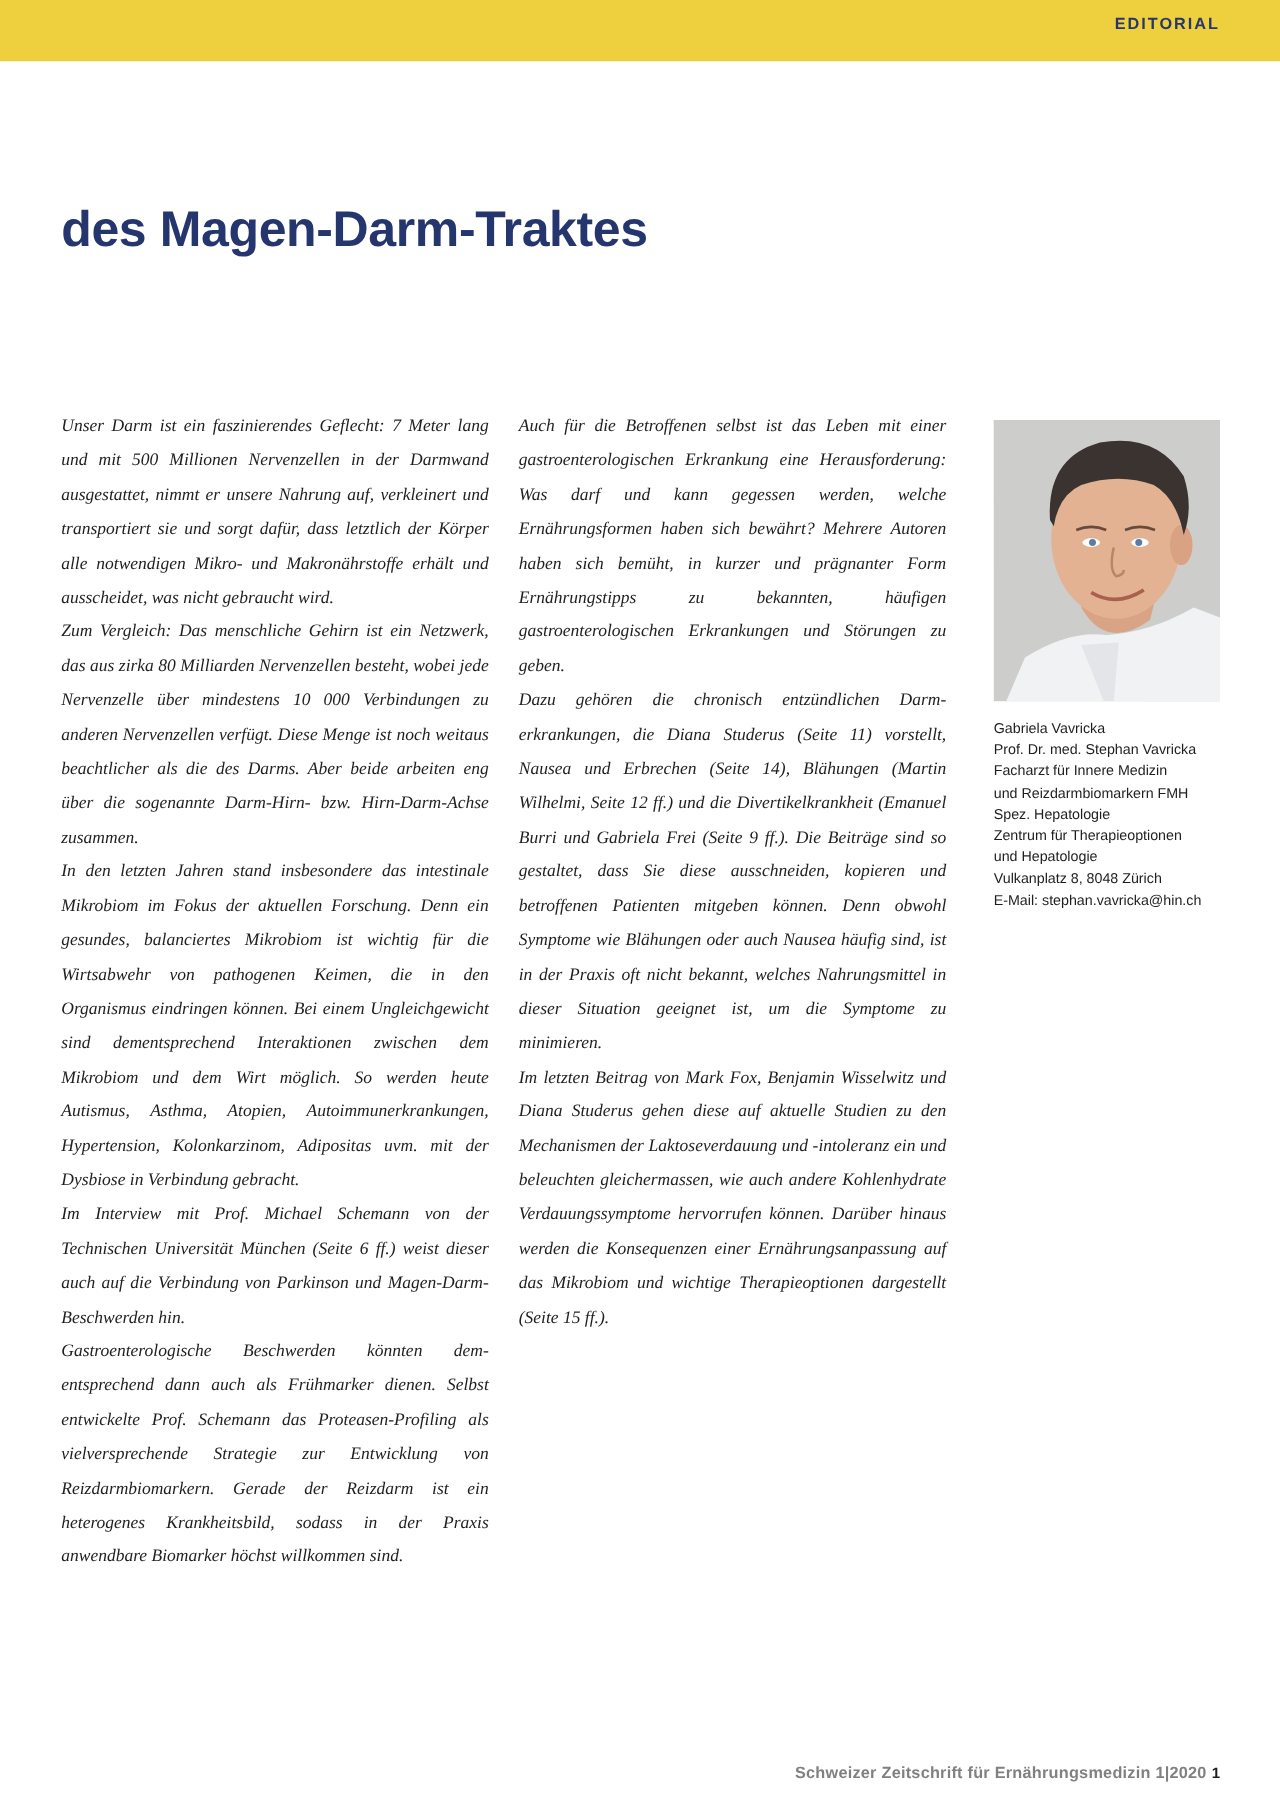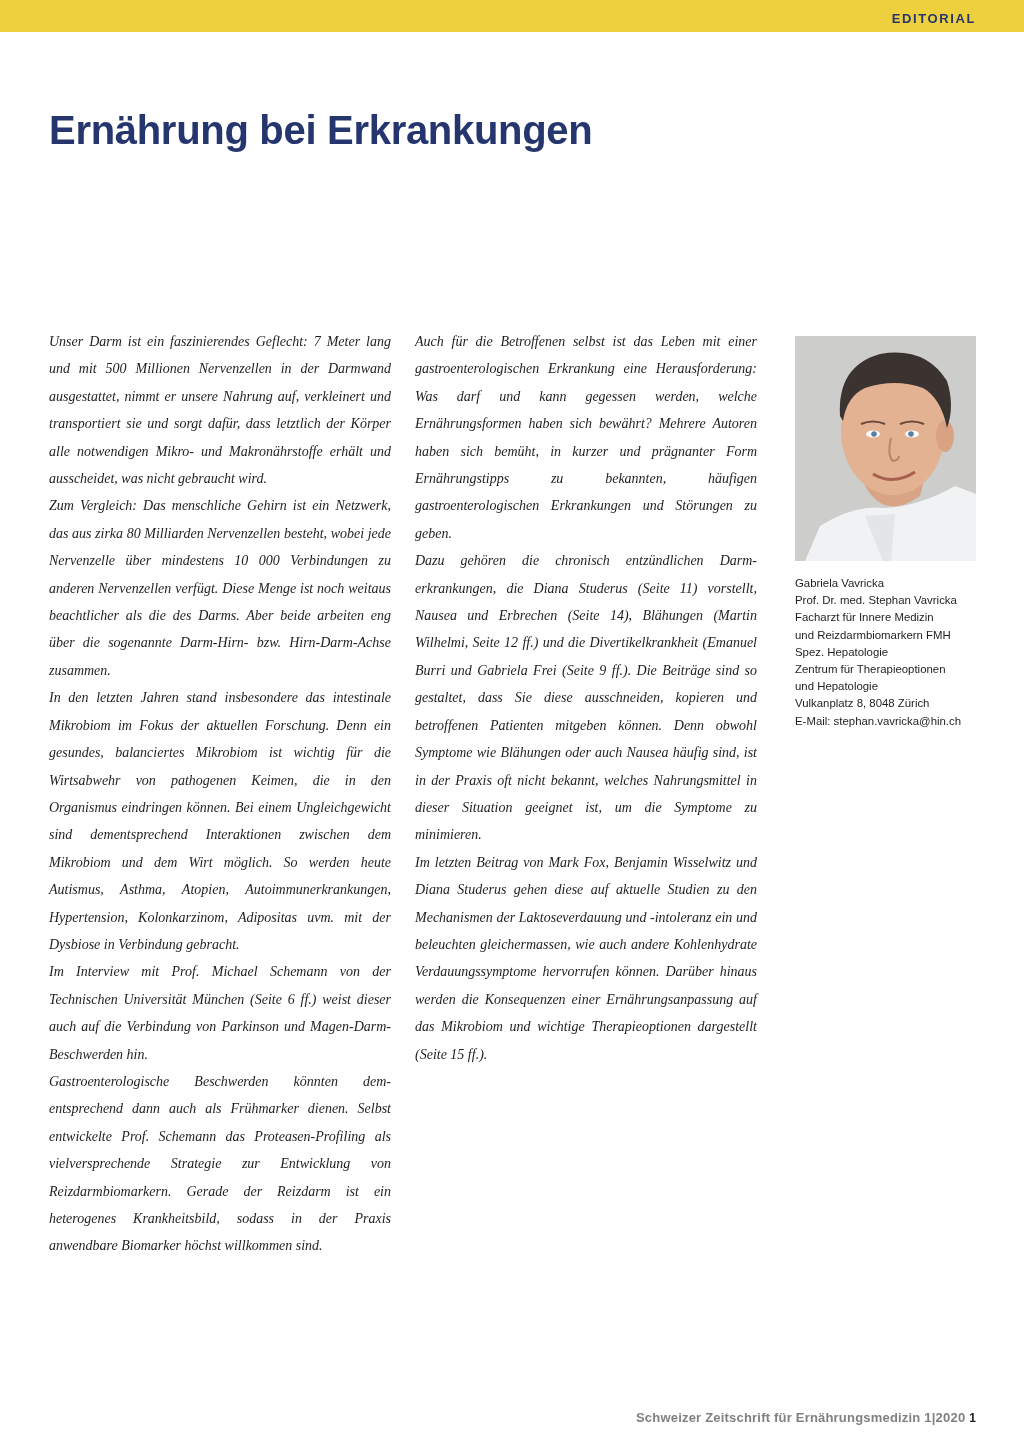--- a/index.html
+++ b/index.html
@@ -1,20 +1,20 @@
 <!DOCTYPE html>
 <html><head>
   <meta charset="utf-8">
   <style>
     * { margin: 0; padding: 0; box-sizing: border-box; }
     html, body { width: 1024px; height: 1448px; background: #ffffff; overflow: hidden; }
     body { position: relative; font-family: "DejaVu Serif", serif; color: #1e1e1e; }
 
     .top-band {
-      position: absolute; left: 0; top: 0; width: 1024px; height: 32px;
+      position: absolute; left: 0; top: 0; width: 1024px; height: 49px;
       background: #eed03f;
     }
     .section-label {
       position: absolute; right: 48px; top: 11px;
       font-family: "Liberation Sans", sans-serif; font-weight: bold;
       font-size: 13px; letter-spacing: 1.6px; color: #27366e;
     }
 
     .headline {
       position: absolute; left: 49px; top: 103px; width: 720px;
@@ -56,21 +56,22 @@
     .footer .page-num { font-weight: bold; color: #1e1e1e; font-size: 12px; }
   </style>
 </head>
 <body>
 
 <div class="top-band">
   <span class="section-label">EDITORIAL</span>
 </div>
 
 <h1 class="headline">
-  <span>Ernährung bei Erkrankungen</span><br>
+  <br>
+  <span>des Magen-Darm-Traktes</span>
 </h1>
 
 <div class="col col-1">
   <p>Unser Darm ist ein faszinierendes Geflecht: 7 Meter lang und mit 500 Millionen Nervenzellen in der Darmwand ausgestattet, nimmt er unsere Nahrung auf, verkleinert und transportiert sie und sorgt da­für, dass letztlich der Körper alle notwendigen Mi­kro- und Makronährstoffe erhält und ausscheidet, was nicht gebraucht wird.</p>
   <p>Zum Vergleich: Das menschliche Gehirn ist ein Netzwerk, das aus zirka 80 Milliarden Nervenzellen besteht, wobei jede Nervenzelle über mindestens 10 000 Verbindungen zu anderen Nervenzellen ver­fügt. Diese Menge ist noch weitaus beachtlicher als die des Darms. Aber beide arbeiten eng über die sogenannte Darm-Hirn- bzw. Hirn-Darm-Achse zusammen.</p>
   <p>In den letzten Jahren stand insbesondere das intes­tinale Mikrobiom im Fokus der aktuellen For­schung. Denn ein gesundes, balanciertes Mikrobiom ist wichtig für die Wirtsabwehr von pathogenen Keimen, die in den Organismus eindringen können. Bei einem Ungleichgewicht sind dementsprechend Interaktionen zwischen dem Mikrobiom und dem Wirt möglich. So werden heute Autismus, Asthma, Atopien, Autoimmunerkrankungen, Hypertension, Kolonkarzinom, Adipositas uvm. mit der Dysbiose in Verbindung gebracht.</p>
   <p>Im Interview mit Prof. Michael Schemann von der Technischen Universität München (Seite 6 ff.) weist dieser auch auf die Verbindung von Parkinson und Magen-Darm-Beschwerden hin.</p>
   <p>Gastroenterologische Beschwerden könnten dem­entsprechend dann auch als Frühmarker dienen. Selbst entwickelte Prof. Schemann das Protea­sen-Profiling als vielversprechende Strategie zur Entwicklung von Reizdarmbiomarkern. Gerade der Reizdarm ist ein heterogenes Krankheitsbild, sodass in der Praxis anwendbare Biomarker höchst will­kommen sind.</p>
 </div>
 

